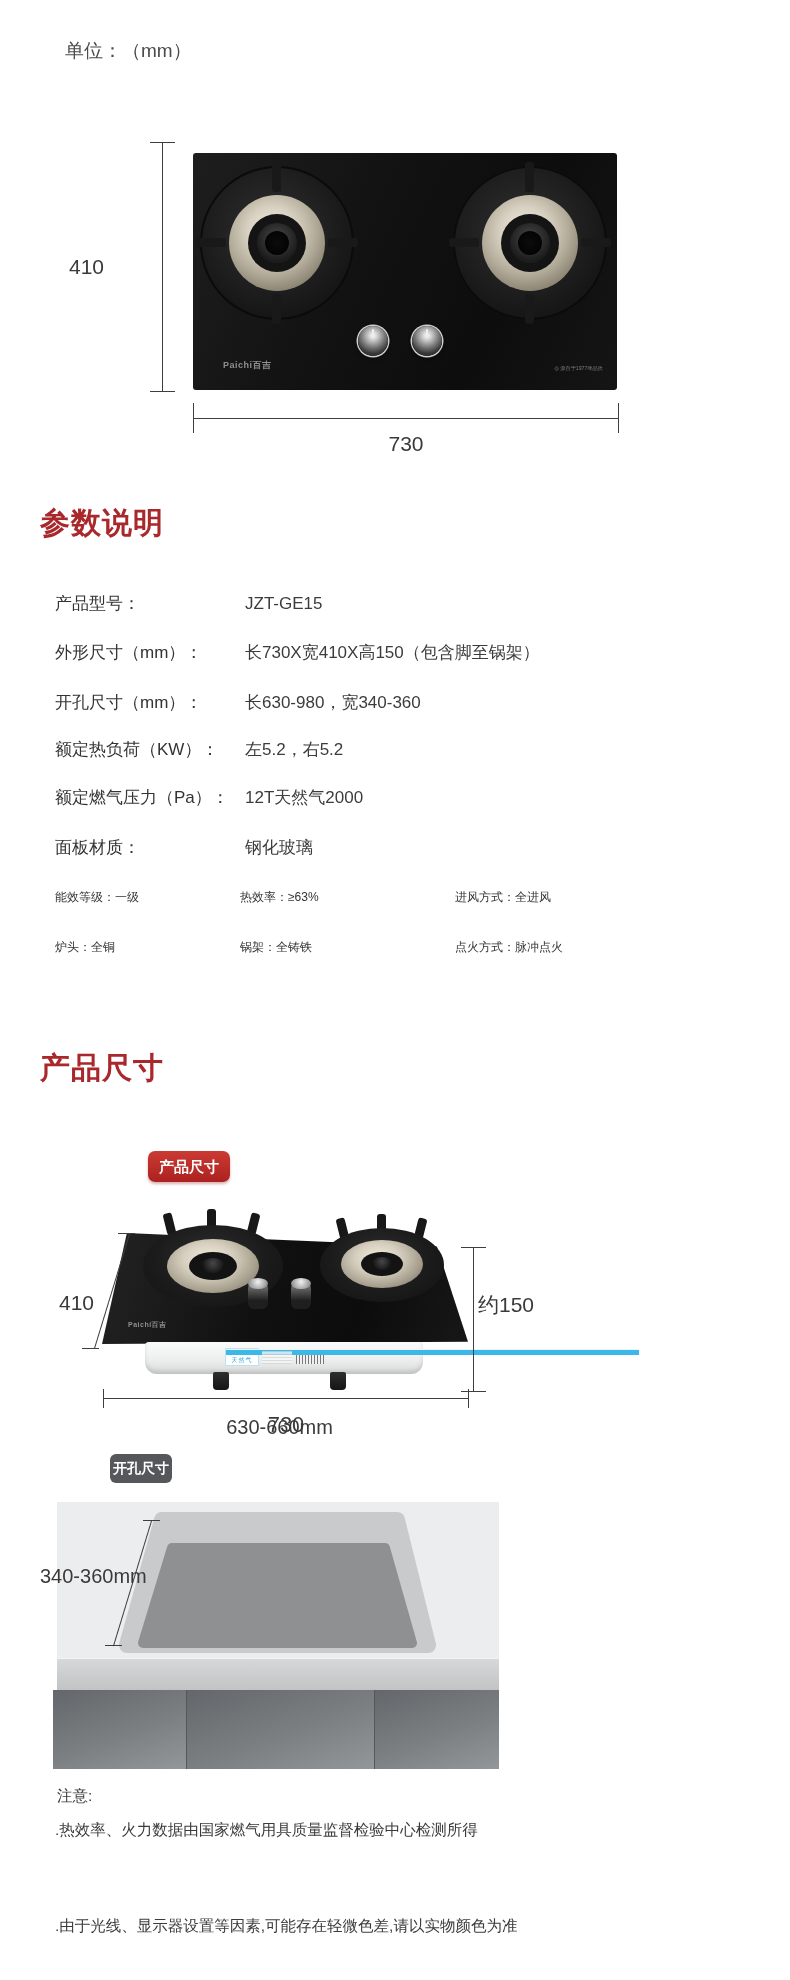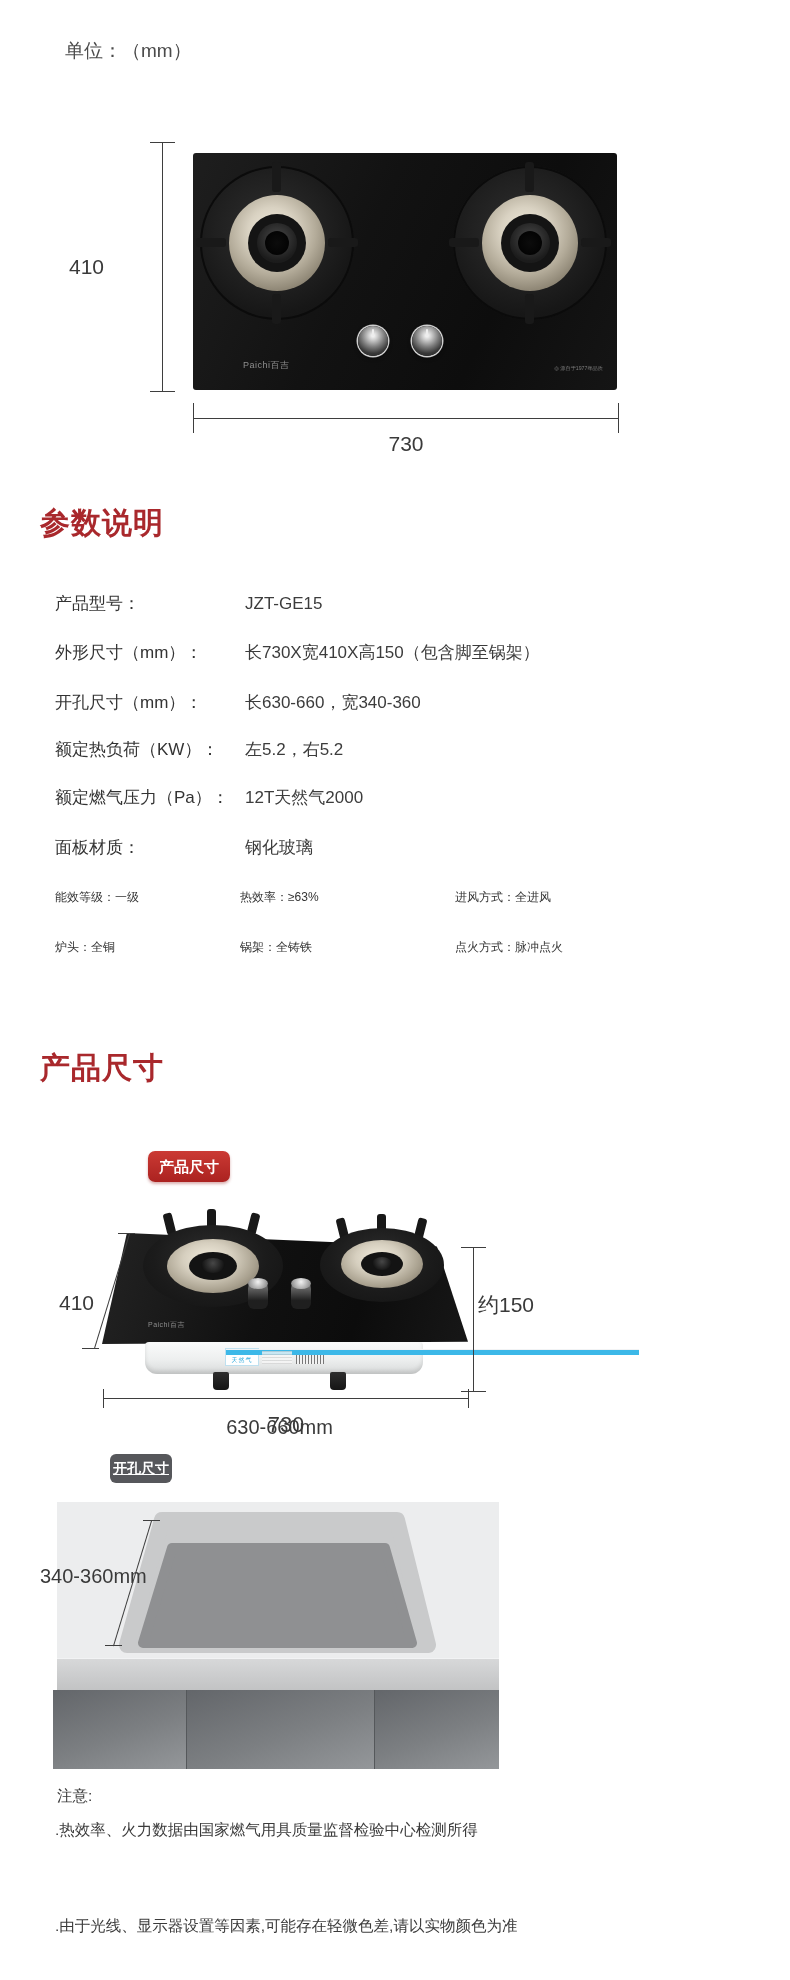--- a/index.html
+++ b/index.html
@@ -24,21 +24,21 @@
     background:radial-gradient(circle,#0c0c0c,#000);}
   .prong{position:absolute;background:#191919;border-radius:3px;}
   .prong.n{left:72px;top:-4px;width:9px;height:30px;}
   .prong.s{left:72px;bottom:-4px;width:9px;height:30px;}
   .prong.w{left:-4px;top:72px;width:30px;height:9px;}
   .prong.e{right:-4px;top:72px;width:30px;height:9px;}
   .knob{width:30px;height:30px;border-radius:50%;
     background:radial-gradient(circle at 50% 32%,#fdfdfd 0%,#cdcdcd 18%,#7c7c7c 45%,#383838 70%,#222 100%);
     box-shadow:0 0 0 1.5px #cfcfcf,0 2px 4px rgba(0,0,0,.55);}
   .knob:after{content:"";position:absolute;left:14px;top:3px;width:2px;height:8px;background:#eee;border-radius:1px;}
-  .brand{font-size:9px;font-weight:normal;color:#8e8e8e;letter-spacing:.5px;margin-left:20px;}
+  .brand{font-size:9px;font-weight:bold;color:#8e8e8e;letter-spacing:.5px;}
   .tagline{font-size:8px;color:#7d7d7d;transform:scale(.65);transform-origin:right top;white-space:nowrap;}
   
   .sec-title{font-size:30px;font-weight:700;color:#a9282c;letter-spacing:1px;}
   .spec-label{display:inline-block;width:190px;font-size:17px;color:#333;}
   .spec-value{font-size:17px;color:#3c3c3c;}
   .grid-cell{font-size:12px;color:#333;}
   
   .badge-red{width:82px;height:31px;line-height:31px;text-align:center;border-radius:7px;color:#fff;
     font-size:15px;font-weight:700;background:linear-gradient(180deg,#cb3a34,#ab2220);
     box-shadow:0 2px 3px rgba(150,30,30,.35);}
@@ -132,21 +132,21 @@
   <div class="abs sec-title" style="left:40px;top:503px;">参数说明</div>
 
   <div class="abs" style="left:55px;top:592px;width:700px;">
     <div class="abs" style="top:0;">
       <span class="spec-label">产品型号：</span><span class="spec-value">JZT-GE15</span>
     </div>
     <div class="abs" style="top:49px;">
       <span class="spec-label">外形尺寸（mm）：</span><span class="spec-value">长730X宽410X高150（包含脚至锅架）</span>
     </div>
     <div class="abs" style="top:99px;">
-      <span class="spec-label">开孔尺寸（mm）：</span><span class="spec-value">长630-660，宽340-360</span>
+      <span class="spec-label">开孔尺寸（mm）：</span><span class="spec-value">长630-980，宽340-360</span>
     </div>
     <div class="abs" style="top:146px;">
       <span class="spec-label">额定热负荷（KW）：</span><span class="spec-value">左5.2，右5.2</span>
     </div>
     <div class="abs" style="top:194px;">
       <span class="spec-label">额定燃气压力（Pa）：</span><span class="spec-value">12T天然气2000</span>
     </div>
     <div class="abs" style="top:244px;">
       <span class="spec-label">面板材质：</span><span class="spec-value">钢化玻璃</span>
     </div>
@@ -207,21 +207,21 @@
   <div class="abs dimtxt" style="left:478px;top:1291px;">约150</div>
   <div class="abs line" style="left:473px;top:1248px;width:1px;height:144px;"></div>
   <div class="abs line" style="left:461px;top:1247px;width:25px;height:1px;"></div>
   <div class="abs line" style="left:461px;top:1391px;width:25px;height:1px;"></div>
 
   <div class="abs line" style="left:103px;top:1398px;width:366px;height:1px;"></div>
   <div class="abs line" style="left:103px;top:1389px;width:1px;height:19px;"></div>
   <div class="abs line" style="left:468px;top:1389px;width:1px;height:19px;"></div>
   <div class="abs" style="left:103px;top:1412px;width:366px;text-align:center;font-size:22px;color:#3a3a3a;">730</div>
 
-  <div class="abs badge-gray" style="left:110px;top:1454px;text-decoration:underline;">开孔尺寸</div>
+  <div class="abs badge-gray" style="left:110px;top:1454px;">开孔尺寸</div>
 
   <div class="abs cuttxt" style="left:167px;top:1416px;width:225px;text-align:center;">630-660mm</div>
   <div class="abs line" style="left:167px;top:1510px;width:225px;height:1px;"></div>
   <div class="abs line" style="left:166px;top:1503px;width:1px;height:15px;transform:rotate(-22deg);"></div>
   <div class="abs line" style="left:392px;top:1503px;width:1px;height:15px;transform:rotate(22deg);"></div>
 
   <div class="abs counter">
     <svg width="442" height="156" viewBox="0 0 442 156">
       <path d="M105 18 L340 18 L371 143 L70 143 Z" fill="#c9cacb" stroke="#c9cacb" stroke-width="16" stroke-linejoin="round"></path>
       <path d="M115 46 L328 46 L355 141 L86 141 Z" fill="#8f9092" stroke="#8f9092" stroke-width="10" stroke-linejoin="round"></path>

